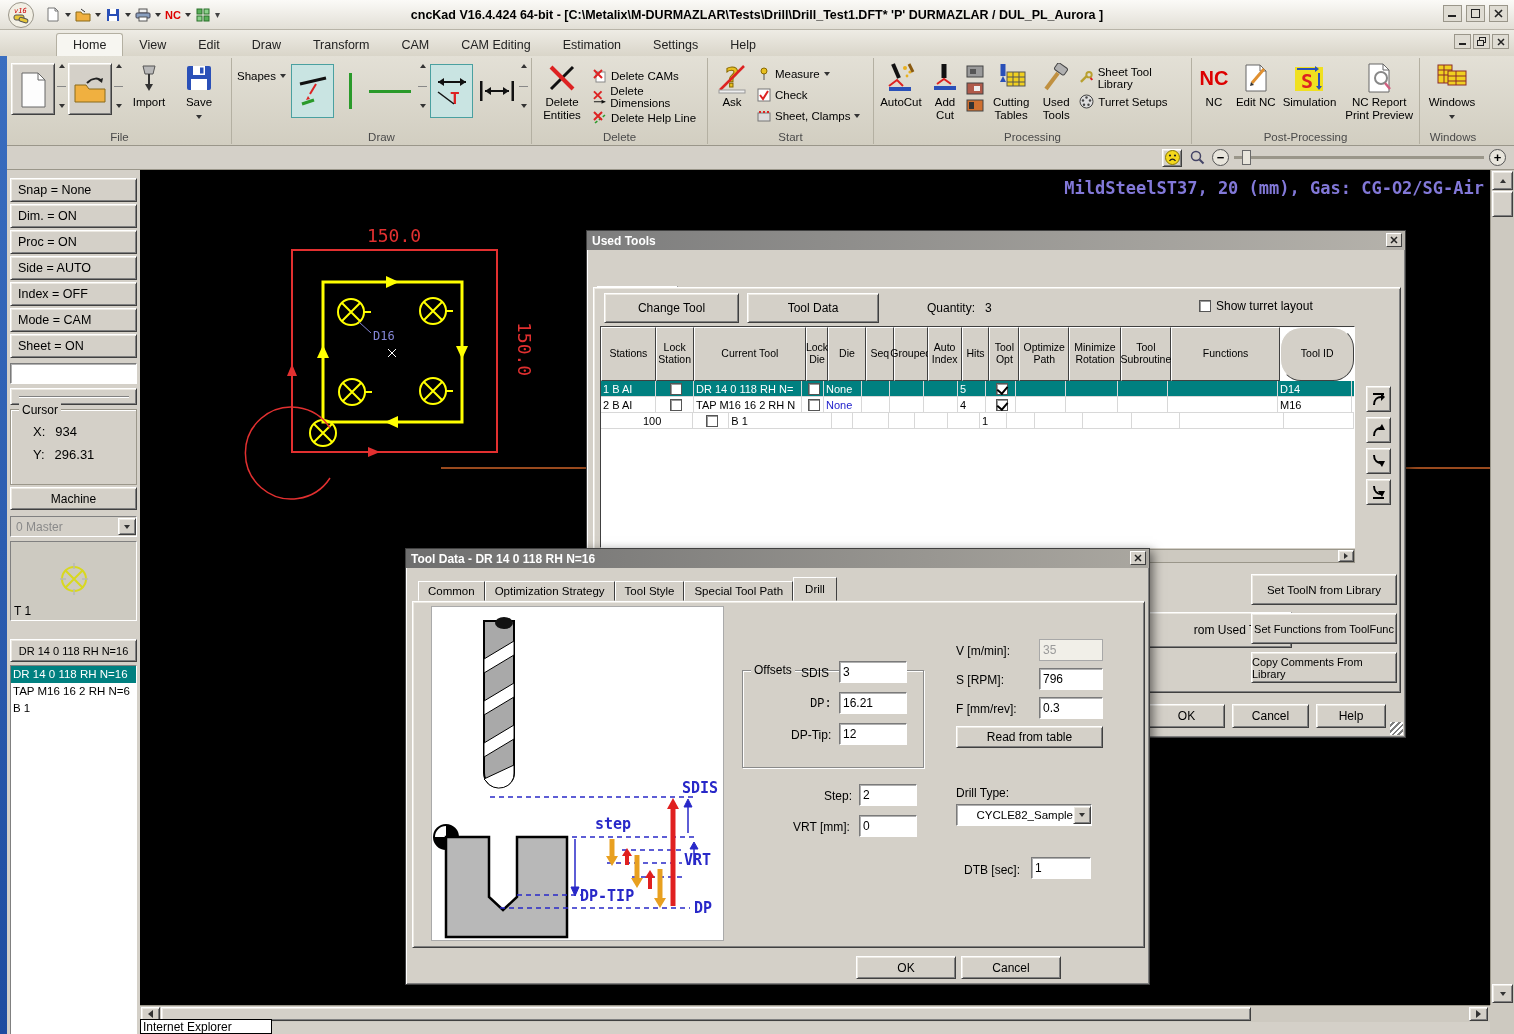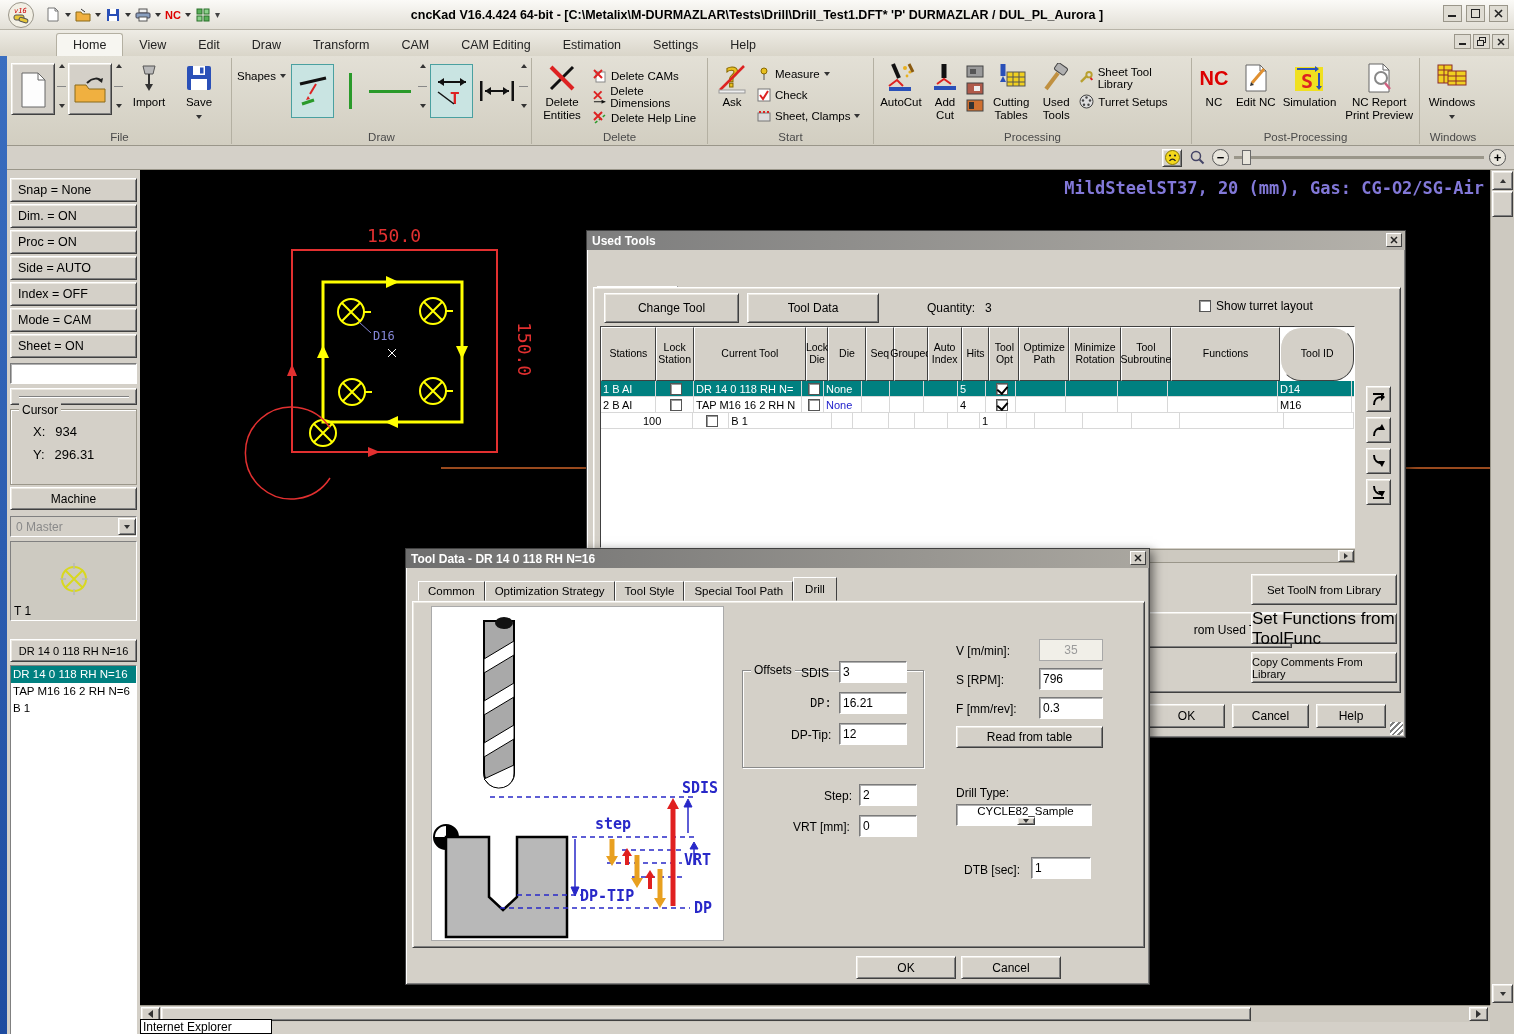--- a/index.html
+++ b/index.html
@@ -851,21 +851,21 @@
       <svg width="13" height="14" viewBox="0 0 13 14">
         <path d="M2 1c0 6 4 8 7 8" fill="none" stroke="#000" stroke-width="2"></path>
         <path d="M6 6l4 6 3-6z" fill="#000"></path>
         <path d="M1 13h11" stroke="#000" stroke-width="2"></path>
       </svg>
     </div>
 
   
   <div class="abs btn" style="left:500px;top:381px;width:205px;height:36px;justify-content:flex-end;padding-right:14px;">rom Used Tools</div>
   <div class="abs btn" style="left:664px;top:343px;width:146px;height:31px;font-size:11.5px;">Set ToolN from Library</div>
-  <div class="abs btn" style="left:664px;top:382px;width:146px;height:31px;font-size:17px;">Set Functions from ToolFunc</div>
+  <div class="abs btn" style="left:664px;top:382px;width:146px;height:31px;font-size:11px;">Set Functions from ToolFunc</div>
   <div class="abs btn" style="left:664px;top:421px;width:146px;height:31px;font-size:11px;">Copy Comments From Library</div>
 
   <div class="abs btn" style="left:561px;top:473px;width:77px;height:24px;">OK</div>
   <div class="abs btn" style="left:645px;top:473px;width:77px;height:24px;">Cancel</div>
   <div class="abs btn" style="left:729px;top:473px;width:70px;height:24px;">Help</div>
   <div class="grip"></div>
 </div>
 
 <div class="abs dialog" style="left:405px;top:548px;width:745px;height:437px;z-index:60;">
   <div class="dtitle" style="background:linear-gradient(90deg,#6e6e6e,#aaa7a0);">
@@ -949,34 +949,34 @@
     <span class="lg">Offsets</span>
   </div>
   <div class="abs" style="left:395px;top:117px;">SDIS</div>
   <input class="abs field" style="left: 433px; top: 112px; width: 68px; height: 22px;" value="3">
   <div class="abs" style="left:404px;top:148px;font-family:Liberation Mono, monospace;">DP:</div>
   <input class="abs field" style="left: 433px; top: 143px; width: 68px; height: 22px;" value="16.21">
   <div class="abs" style="left:385px;top:179px;">DP-Tip:</div>
   <input class="abs field" style="left: 433px; top: 174px; width: 68px; height: 22px;" value="12">
 
   <div class="abs" style="left:550px;top:95px;">V [m/min]:</div>
-  <input class="abs field disabled" style="left: 633px; top: 90px; width: 64px; height: 22px; text-align: center;" value="35">
+  <input class="abs field disabled" style="left: 633px; top: 90px; width: 64px; height: 22px;" value="35">
   <div class="abs" style="left:550px;top:124px;">S [RPM]:</div>
   <input class="abs field" style="left: 633px; top: 119px; width: 64px; height: 22px;" value="796">
   <div class="abs" style="left:550px;top:153px;">F [mm/rev]:</div>
   <input class="abs field" style="left: 633px; top: 148px; width: 64px; height: 22px;" value="0.3">
   <div class="abs btn" style="left:550px;top:177px;width:147px;height:22px;">Read from table</div>
 
   <div class="abs" style="left:418px;top:240px;">Step:</div>
   <input class="abs field" style="left: 453px; top: 235px; width: 58px; height: 22px;" value="2">
   <div class="abs" style="left:387px;top:271px;">VRT [mm]:</div>
   <input class="abs field" style="left: 453px; top: 266px; width: 58px; height: 22px;" value="0">
 
   <div class="abs" style="left:550px;top:237px;">Drill Type:</div>
-  <div class="abs" style="left:550px;top:255px;width:136px;height:22px;background:#fff;border:1px solid;border-color:#7a7a7a #fff #fff #7a7a7a;box-shadow:inset 1px 1px 0 #b0b0b0;display:flex;align-items:center;justify-content:flex-end;padding-left:3px;flex-direction:column;">
+  <div class="abs" style="left:550px;top:255px;width:136px;height:22px;background:#fff;border:1px solid;border-color:#7a7a7a #fff #fff #7a7a7a;box-shadow:inset 1px 1px 0 #b0b0b0;display:flex;align-items:center;justify-content:flex-end;padding-left:3px;">
     <span style="font-size:11.5px;">CYCLE82_Sample</span>
     <span class="btn" style="width:18px;height:18px;">
         <span class="tri-down"></span>
       </span>
   </div>
   <div class="abs" style="left:558px;top:314px;">DTB [sec]:</div>
   <input class="abs field" style="left: 625px; top: 308px; width: 60px; height: 22px;" value="1">
 
   <div class="abs btn" style="left:450px;top:407px;width:100px;height:23px;">OK</div>
   <div class="abs btn" style="left:555px;top:407px;width:100px;height:23px;">Cancel</div>

